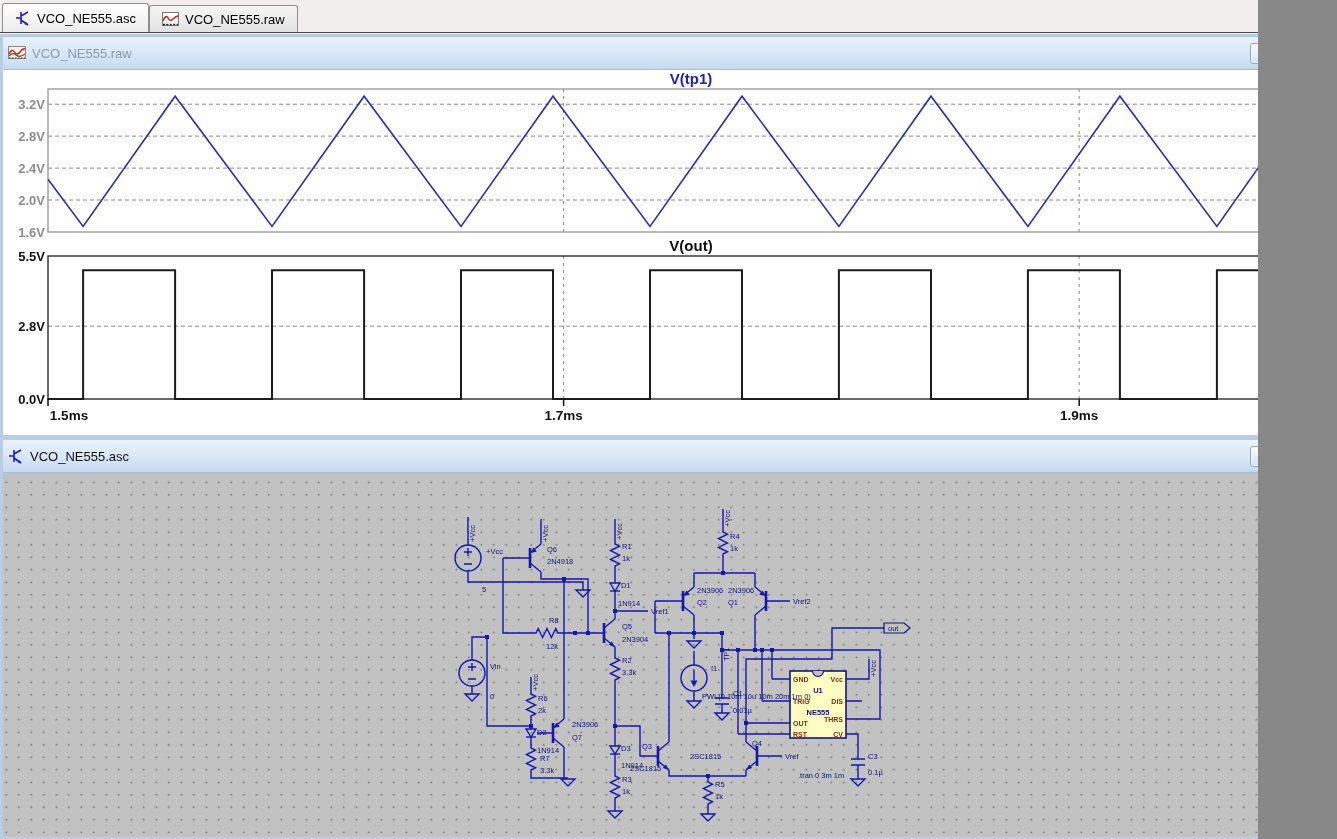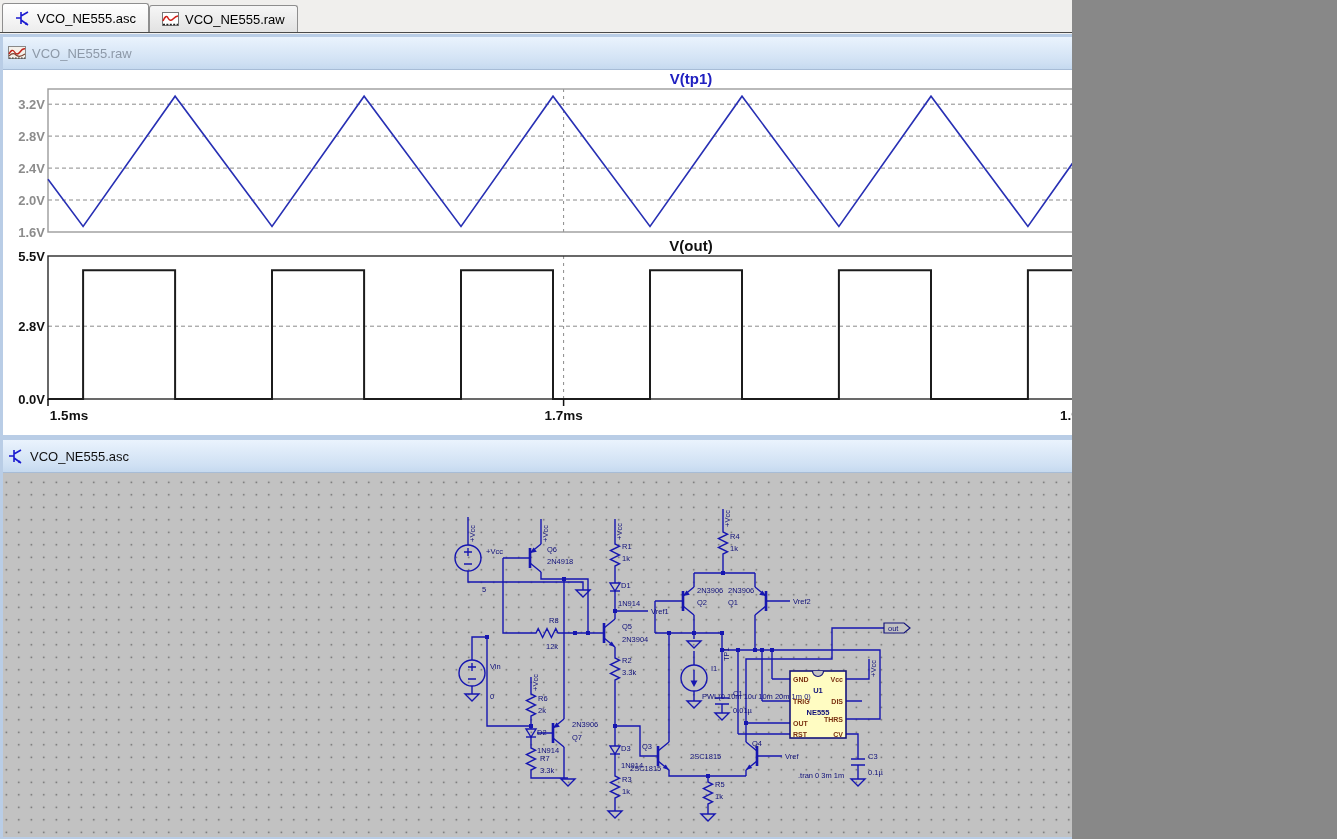--- a/index.html
+++ b/index.html
@@ -1,16 +1,16 @@
 <!DOCTYPE html>
 <html><head>
 <meta charset="utf-8">
 <style>
   html,body{margin:0;padding:0;background:#888;}
-  .screen{position:relative;width:1072px;height:839px;overflow:hidden;
+  .screen{position:relative;width:1258px;height:839px;overflow:hidden;
     font-family:"Liberation Sans",sans-serif;background:#f0f0f0;}
   
   .tabbar{position:absolute;left:0;top:0;width:1337px;height:33px;
     background:#f0efed;border-bottom:1px solid #4a4a4a;display:flex;align-items:flex-end;padding-left:2px;box-sizing:border-box;}
   .tab{display:flex;align-items:center;gap:6px;height:28px;padding:0 12px;
     border:1px solid #8e8e8e;border-bottom:none;border-radius:3px 3px 0 0;
     background:linear-gradient(#ffffff,#ececec);font-size:13px;color:#000;cursor:default;}
   .tab.inactive{height:26px;background:linear-gradient(#f6f6f6,#e2e2e2);}
   
   .mdiwin{position:absolute;left:0;width:1337px;background:#b9cde6;padding:3px 0 3px 3px;box-sizing:border-box;}

